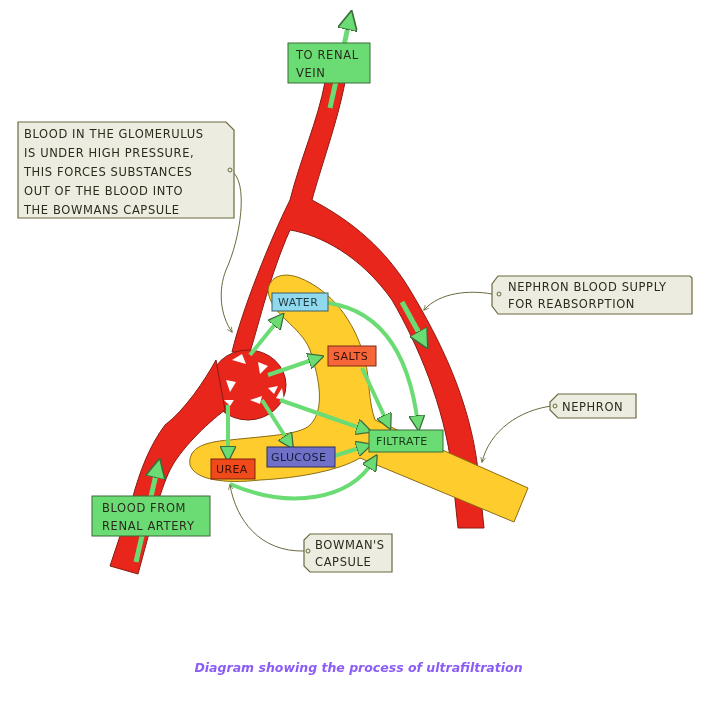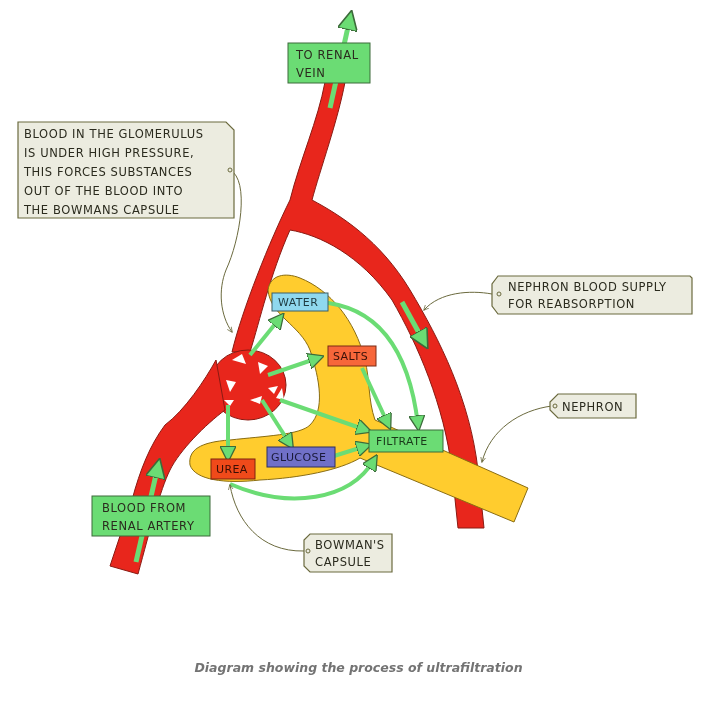--- a/index.html
+++ b/index.html
@@ -1,21 +1,21 @@
 <!DOCTYPE html>
 <html><head>
   <meta charset="utf-8">
   <style>
     html, body { margin: 0; padding: 0; background: #ffffff; }
     body { width: 717px; height: 704px; position: relative; overflow: hidden; font-family: "DejaVu Sans", sans-serif; }
     svg#diagram { position: absolute; left: 0; top: 0; }
     .lbl { font-family: "DejaVu Sans", sans-serif; font-size: 11.5px; fill: #2b2b1e; letter-spacing: 0.6px; }
     .lbl-sm { font-family: "DejaVu Sans", sans-serif; font-size: 11px; letter-spacing: 0.4px; }
     .caption { position: absolute; left: 0; width: 717px; top: 660px; text-align: center;
-      font-family: "DejaVu Sans", sans-serif; font-style: italic; font-weight: bold; font-size: 12.5px; color: #737373; }
+      font-family: "DejaVu Sans", sans-serif; font-style: italic; font-weight: bold; font-size: 12.5px; color: #8b5cf6; }
   </style>
 </head>
 <body>
 
 <svg id="diagram" width="717" height="704" viewBox="0 0 717 704">
   <defs>
     <marker id="ah" viewBox="0 0 10 10" refX="6" refY="5" markerWidth="4" markerHeight="4" orient="auto">
       <path d="M0,0 L10,5 L0,10 z" fill="#6bdc74" stroke="#3c6b3a" stroke-width="0.8"></path>
     </marker>
     <marker id="thin" viewBox="0 0 10 10" refX="8" refY="5" markerWidth="6" markerHeight="6" orient="auto">

